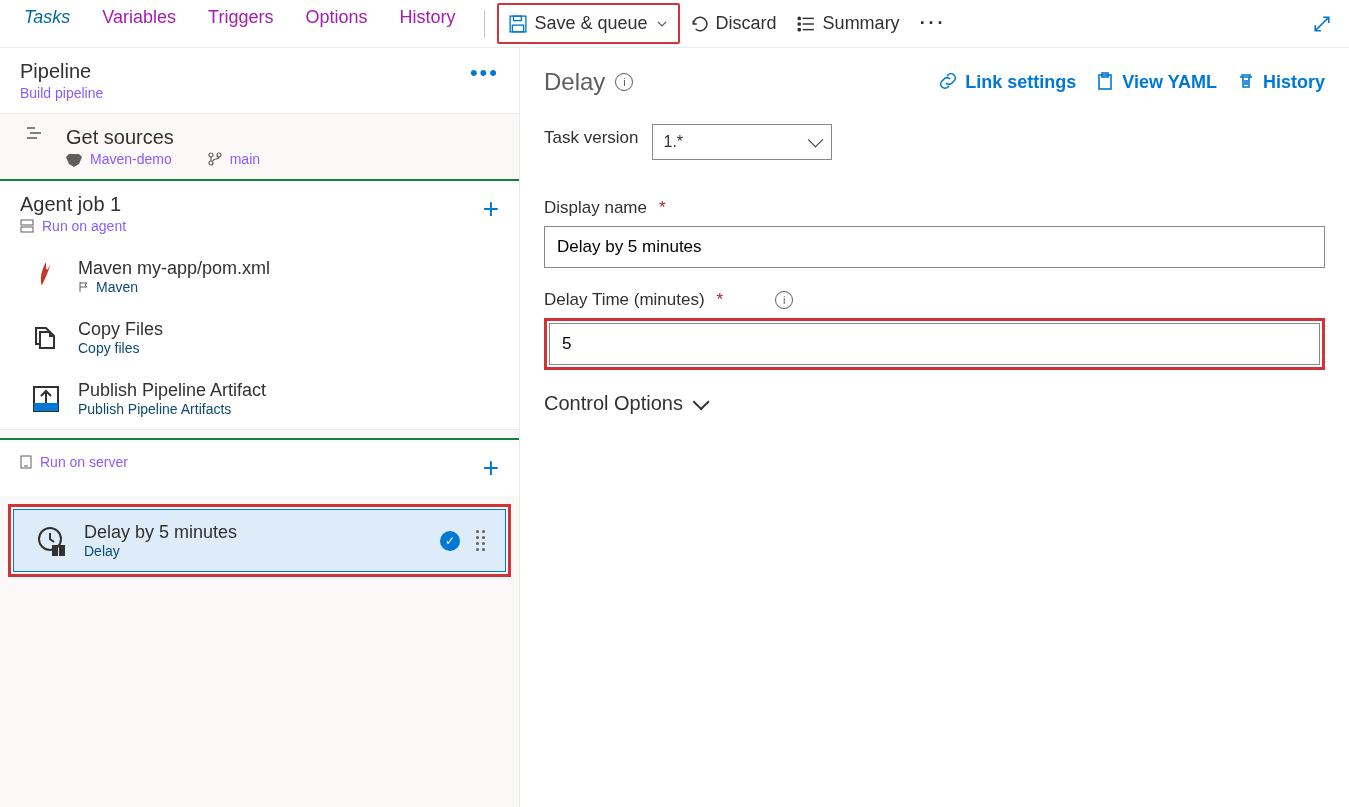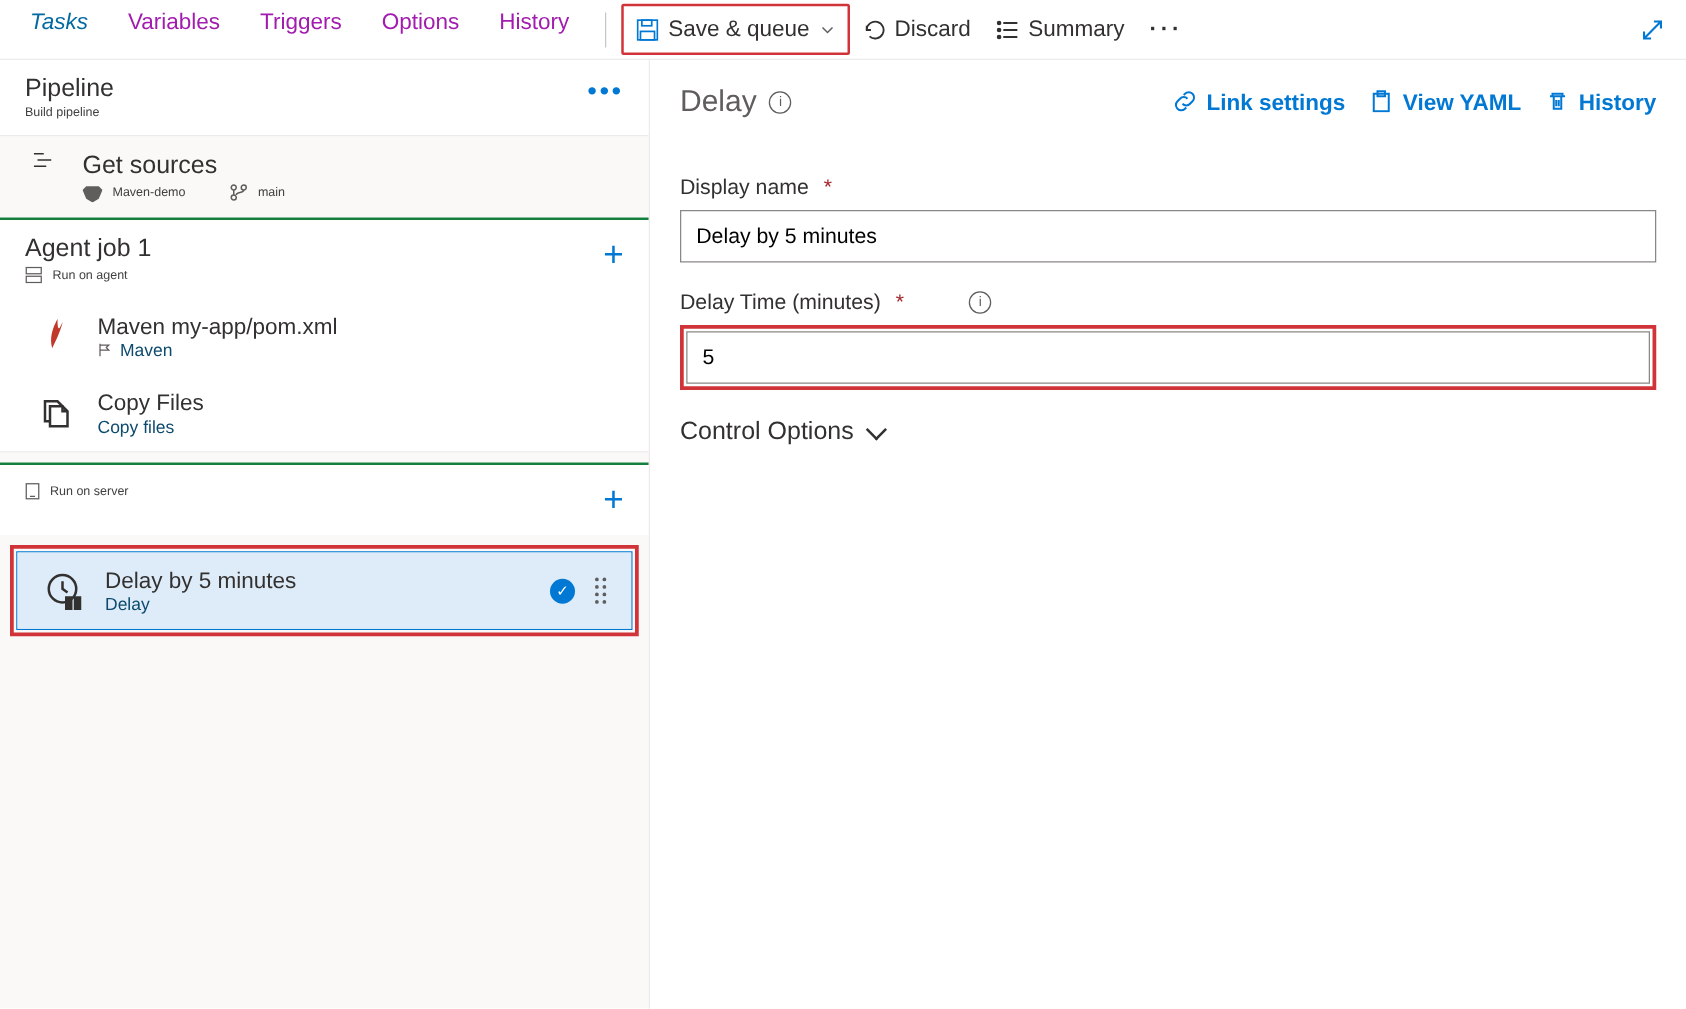--- a/index.html
+++ b/index.html
@@ -16,21 +16,21 @@
 .spacer { flex: 1; }
 
 .main { display: flex; height: calc(100vh - 48px); }
 .left { width: 520px; border-right: 1px solid #edebe9; background: #faf9f8; overflow-y: auto; }
 .right { flex: 1; padding: 20px 24px; }
 
 .block { background: #fff; border-top: 2px solid #15803d; border-bottom: 1px solid #edebe9; margin-bottom: 8px; }
 .row { display: flex; padding: 12px 20px; gap: 14px; }
 .row .titles { flex: 1; }
 .row .t1 { font-size: 20px; color: #323130; }
-.row .t2 { font-size: 10px; color: #404040; margin-top: 2px; display: flex; align-items: center; gap: 8px; }
+.row .t2 { font-size: 14px; color: #8b5cf6; margin-top: 2px; display: flex; align-items: center; gap: 8px; }
 .row .icon-slot { width: 32px; display: flex; justify-content: center; }
 .add-btn { font-size: 28px; color: #0078d4; font-weight: 300; cursor: pointer; }
 .more-dots { color: #0078d4; font-size: 22px; letter-spacing: 2px; cursor: pointer; }
 
 .task-row { display: flex; align-items: center; padding: 12px 20px 12px 30px; gap: 16px; cursor: pointer; }
 .task-row .ticon { width: 32px; height: 32px; display: flex; align-items: center; justify-content: center; }
 .task-row .titles { flex: 1; }
 .task-row .t1 { font-size: 18px; }
 .task-row .t2 { font-size: 14px; color: #0c4a6e; display: flex; align-items: center; gap: 6px; }
 
@@ -196,20 +196,33 @@
               <path d="M8 8h10l4 4v12H8z" fill="#fff"></path>
               <path d="M18 8v4h4"></path>
             </svg>
         </div>
         <div class="titles">
           <div class="t1">Copy Files</div>
           <div class="t2">Copy files</div>
         </div>
       </div>
 
+      <div class="task-row">
+        <div class="ticon">
+          <svg width="28" height="28" viewBox="0 0 28 28">
+              <rect x="2" y="2" width="24" height="24" fill="none" stroke="#323130" stroke-width="2"></rect>
+              <rect x="2" y="18" width="24" height="8" fill="#0078d4"></rect>
+              <path d="M14 18V6M9 11l5-5 5 5" fill="none" stroke="#323130" stroke-width="2"></path>
+            </svg>
+        </div>
+        <div class="titles">
+          <div class="t1">Publish Pipeline Artifact</div>
+          <div class="t2">Publish Pipeline Artifacts</div>
+        </div>
+      </div>
     </div>
 
     <div class="block" style="border-bottom:none">
       <div class="row">
         <div class="titles">
           <div class="t2">
             <svg width="12" height="14" viewBox="0 0 12 14" fill="none" stroke="#605e5c">
                 <rect x="1" y="1" width="10" height="12"></rect>
                 <line x1="4" y1="11" x2="8" y2="11"></line>
               </svg>
@@ -274,20 +287,26 @@
         </span>
         <span class="link-act">
           <svg width="18" height="18" viewBox="0 0 18 18" fill="none" stroke="#0078d4" stroke-width="1.6">
               <path d="M3 5h12M5 5V3h8v2M6 5v10h6V5M8 8v5M10 8v5"></path>
             </svg>
           <span>History</span>
         </span>
       </div>
     </div>
 
+    <div class="form-row" style="display:flex;align-items:center;gap:14px">
+      <span class="form-lbl">Task version</span>
+      <div class="sel">
+        <span>1.*</span>
+      </div>
+    </div>
 
     <div style="height:16px"></div>
 
     <div class="form-row">
       <div class="form-lbl">
         <span>Display name</span>
         <span class="req">*</span>
       </div>
       <input class="txt-input" value="Delay by 5 minutes" style="">
     </div>

